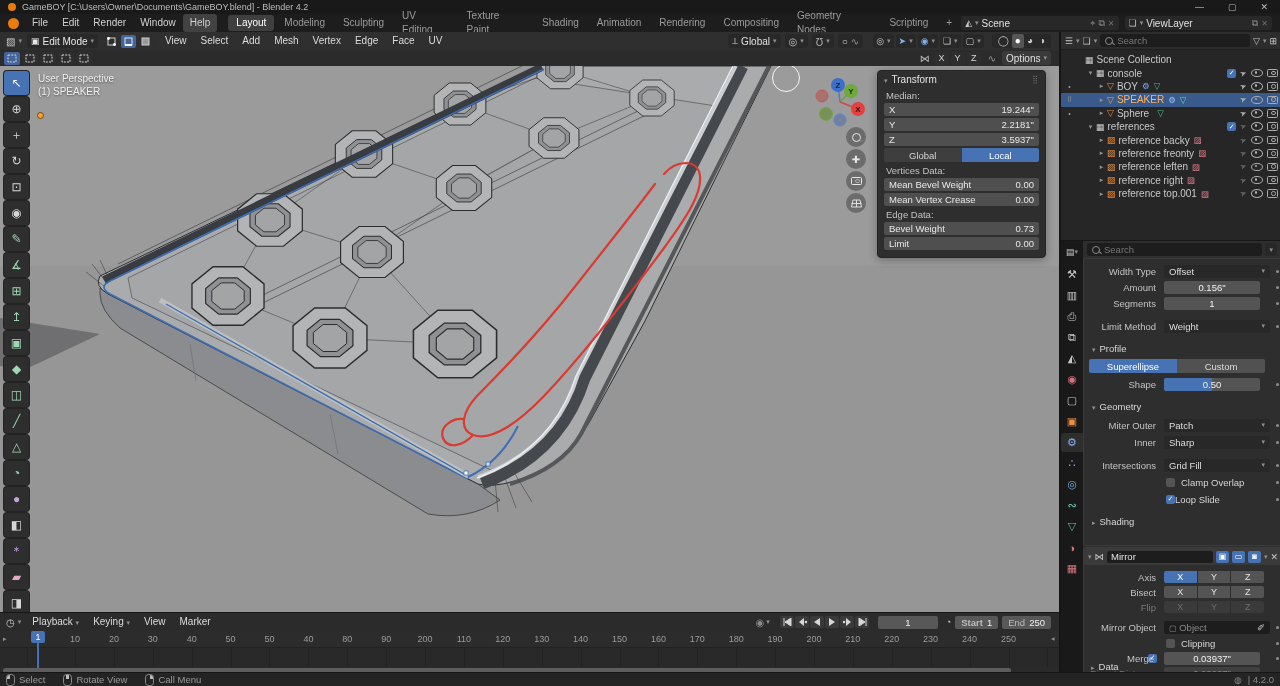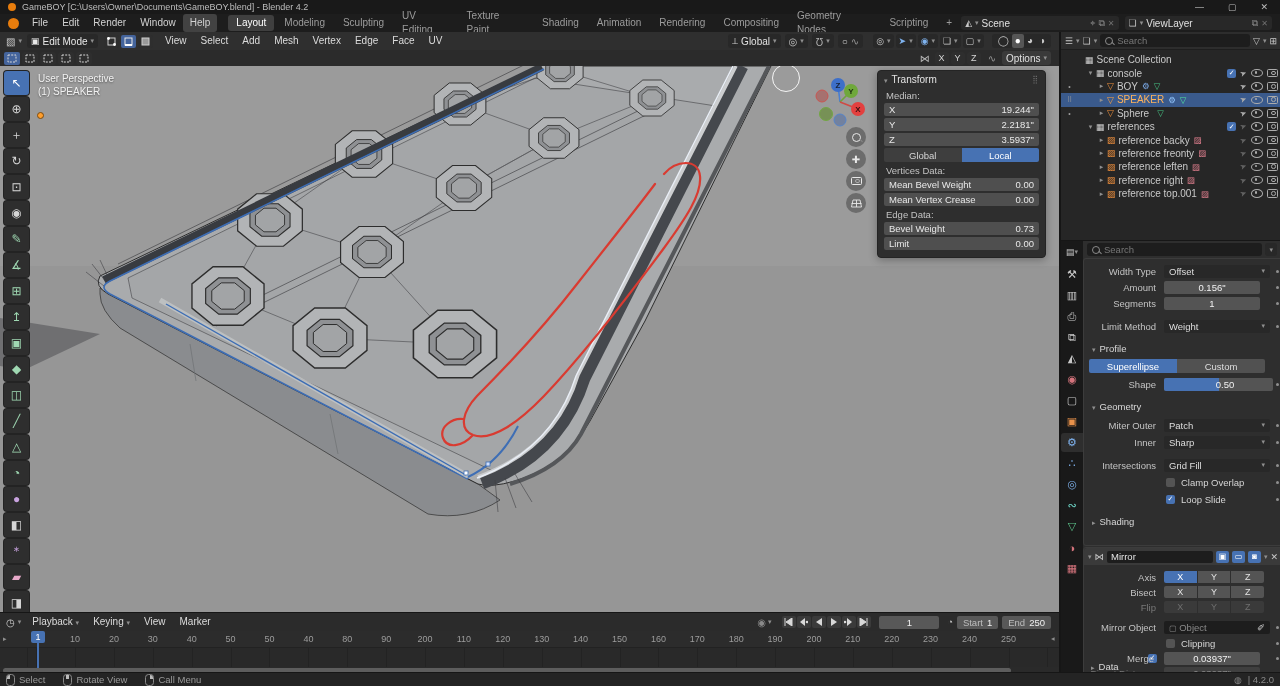--- a/index.html
+++ b/index.html
@@ -814,21 +814,21 @@
         <div class="pr-row" style="top:82px;">
           <span class="sect" style="margin-left:8px;"><span class="chev" style="margin-right:4px;">▾</span><span>Profile</span></span>
         </div>
         <div class="abs" style="top:100px;left:5px;width:176px;display:flex;height:14px;border-radius:2px;overflow:hidden;">
 
         <div style="flex: 1 1 0%; display: flex; align-items: center; justify-content: center; background: rgb(71, 114, 179); color: rgb(255, 255, 255); font-size: 9.5px;" class="segon">Superellipse</div>
             <div style="flex:1;display:flex;align-items:center;justify-content:center;background:#515151;color:#dedede;font-size:9.5px;">Custom</div>
           </div>
         <div class="pr-row" style="top:118px;">
           <span class="pr-label">Shape</span>
-          <div class="num" style="overflow:hidden;padding-left:13px;">
+          <div class="num" style="overflow:hidden;">
               <div style="position:absolute;left:0;top:0;bottom:0;width:50%;background:#4772b3;"></div>
               <span style="position:relative;">0.50</span>
             </div>
             <span class="dot"></span>
         </div>
         <div class="pr-row" style="top:140px;">
           <span class="sect" style="margin-left:8px;"><span class="chev" style="margin-right:4px;">▾</span><span>Geometry</span></span>
         </div>
         <div class="pr-row" style="top:159px;">
           <span class="pr-label">Miter Outer</span>
@@ -854,21 +854,21 @@
             </div>
             <span class="dot"></span>
         </div>
         <div class="pr-row" style="top:216px;">
           <span class="cb" style="margin-left:82px;"></span>
           <span style="margin-left:6px;color:#d5d5d5;">Clamp Overlap</span>
             <span class="dot"></span>
         </div>
         <div class="pr-row" style="top:233px;">
           <span class="cb on" style="margin-left:82px;">✓</span>
-          <span style="margin-left:6px;color:#d5d5d5;">Loop Slide</span>
+          <span style="color:#d5d5d5;">Loop Slide</span>
             <span class="dot"></span>
         </div>
         <div class="pr-row" style="top:255px;">
           <span class="sect" style="margin-left:8px;"><span class="chev" style="margin-right:4px;">▸</span><span>Shading</span></span>
         </div>
       </div>
 
       <div class="abs" style="left:0;top:306px;width:198px;height:126px;border:1px solid #3c3c3c;border-radius:3px;">
         <div class="row" style="height:17px;background:#3a3a3a;border-radius:3px 3px 0 0;padding:0 4px;gap:3px;">
           <span class="chev">▾</span>
@@ -982,21 +982,21 @@
           </span>
         <span class="pb-btn">
             <svg width="9" height="8">
               <path d="M8,0 V8 M1,0 L7,4 L1,8 Z" fill="#d8d8d8" stroke="#d8d8d8"></path>
             </svg>
           </span>
       </div>
       <div class="fld" style="width:48px;margin-right:8px;">1</div>
       <span style="color:#c9c9c9;font-size:9px;margin-right:4px;">◔</span>
       <div class="fld" style="margin-right:4px;">
-          <span style="color:#bdbdbd;">Start</span>
+          <span style="color:#bdbdbd;font-weight:bold;">Start</span>
           <span>1</span>
         </div>
       <div class="fld" style="margin-right:8px;">
           <span style="color:#bdbdbd;">End</span>
           <span>250</span>
         </div>
     </div>
     <div class="abs row" style="left:0;top:18px;width:1059px;height:16px;background:#2c2c2c;">
       <span class="chev" style="position:absolute;left:3px;">▸</span>
       <div class="row" style="position:absolute;left:55.6px;top:0;height:16px;">

